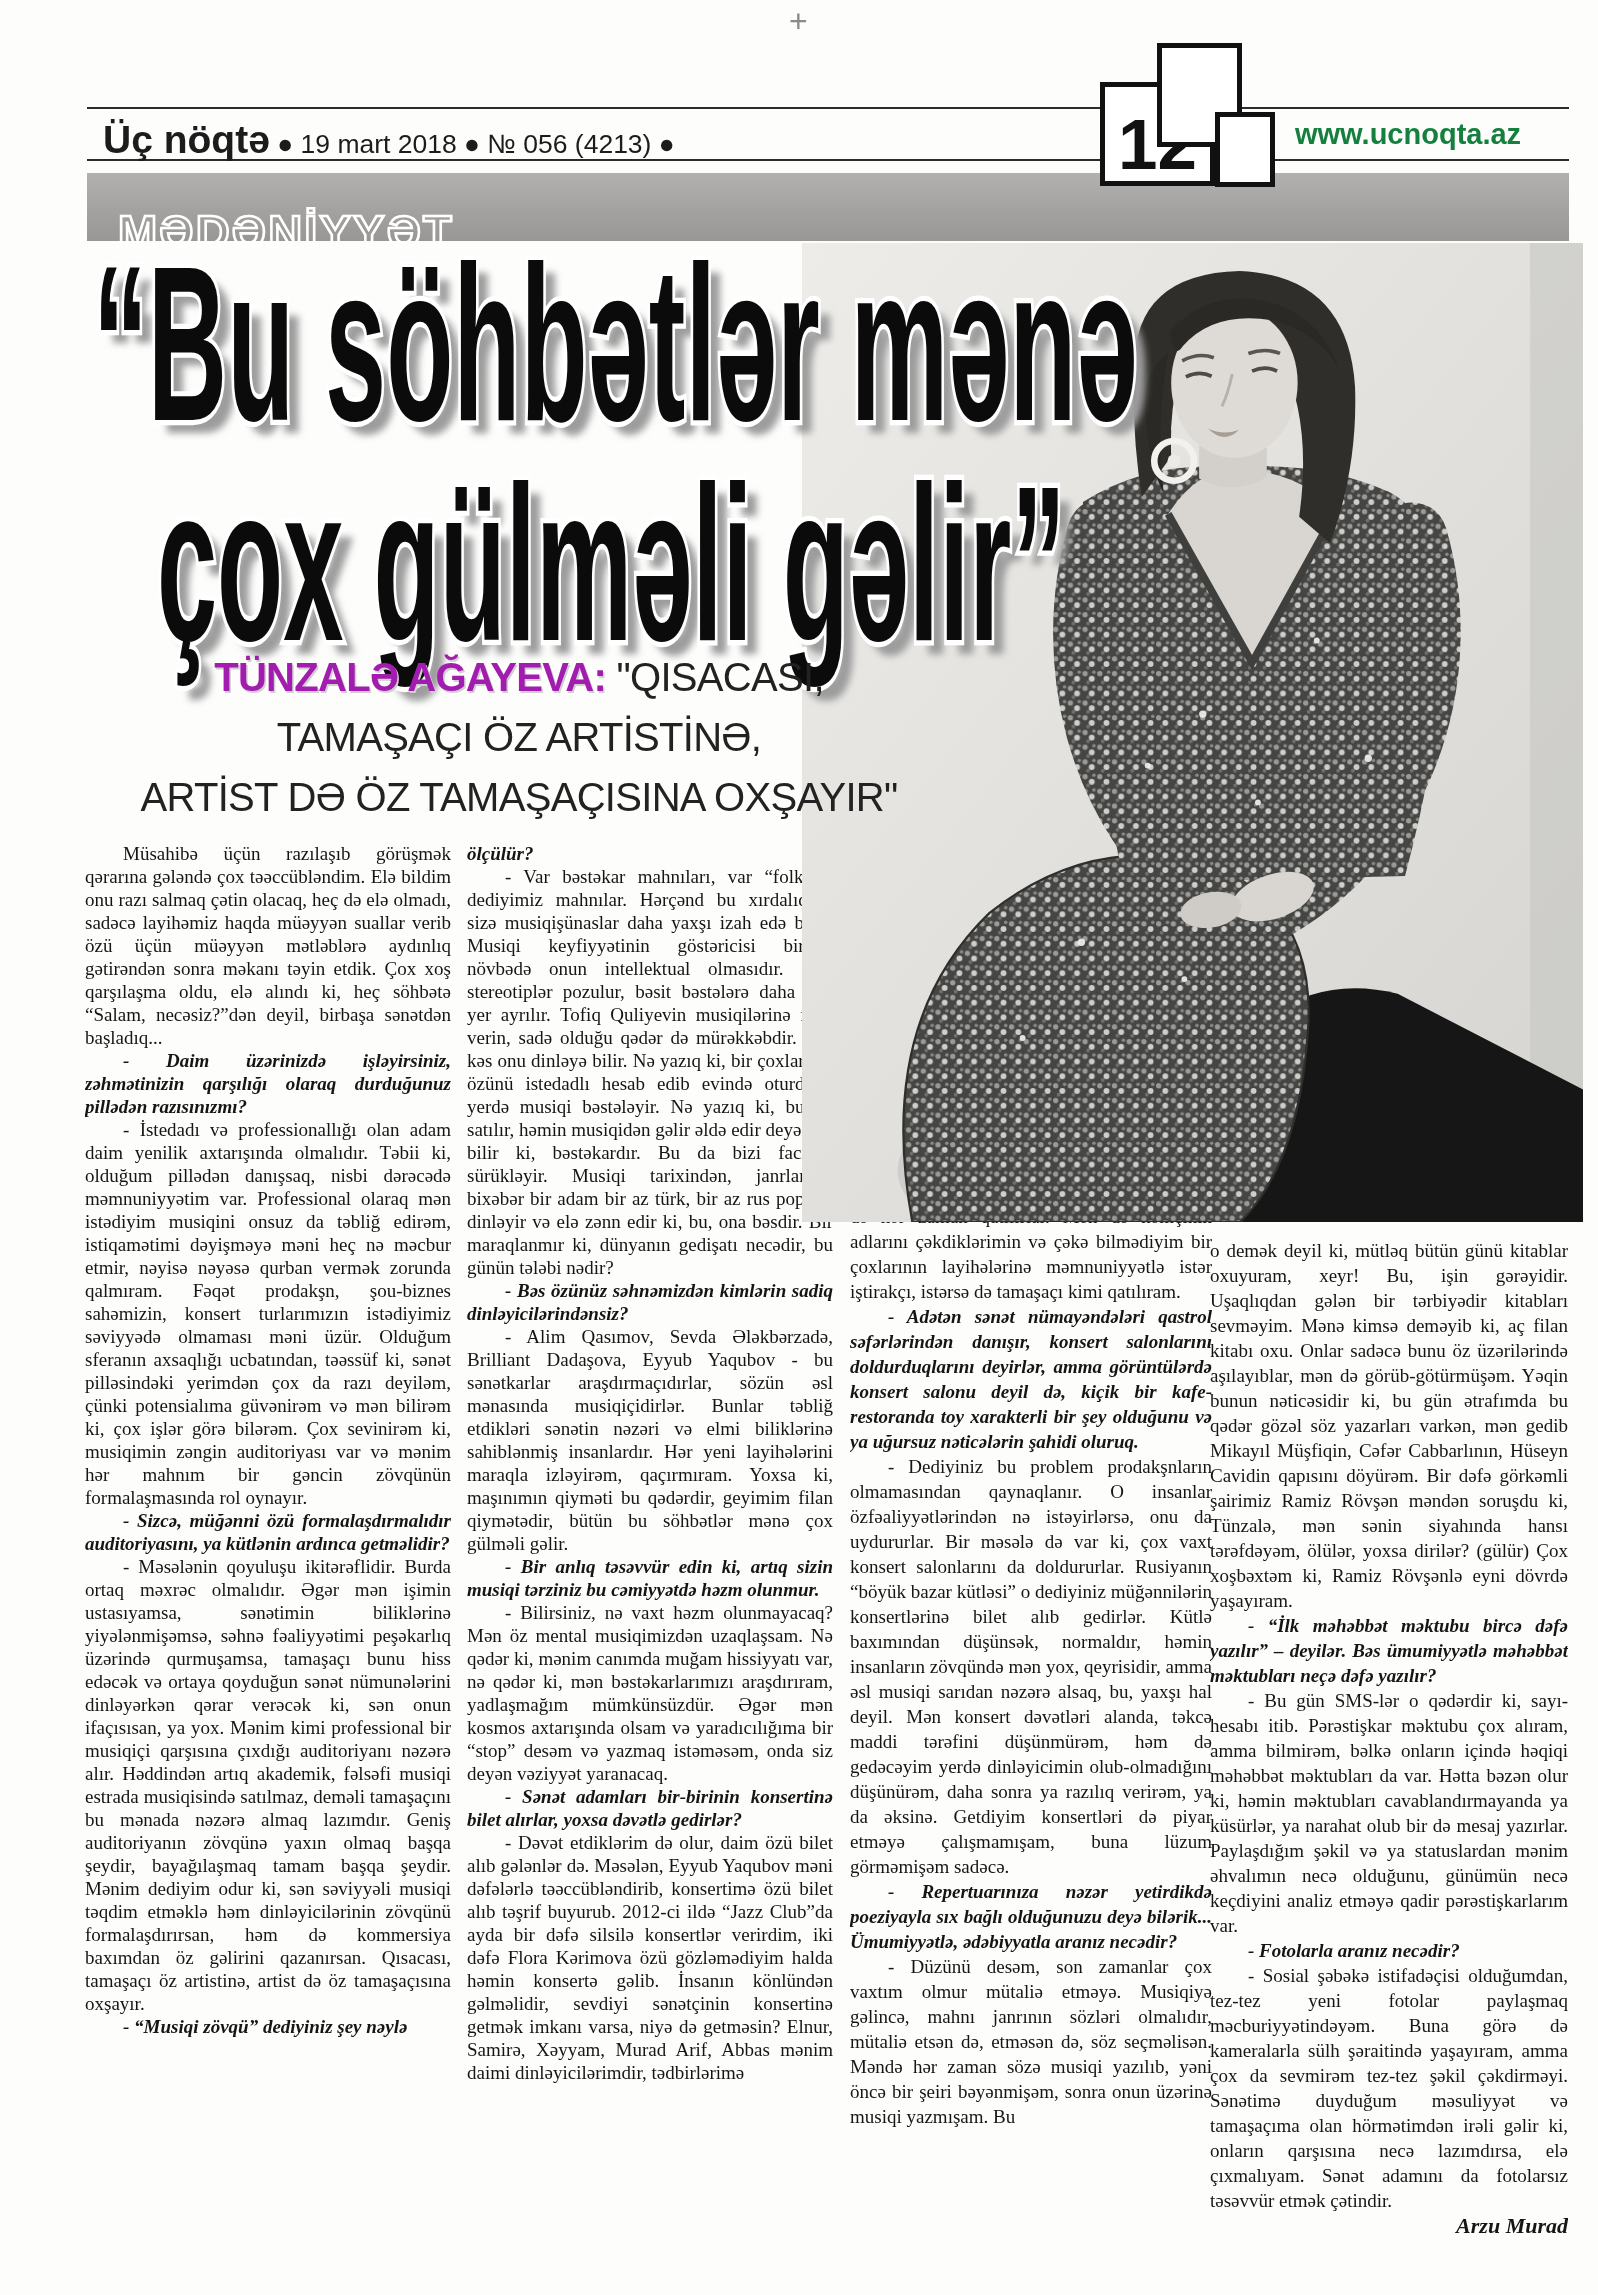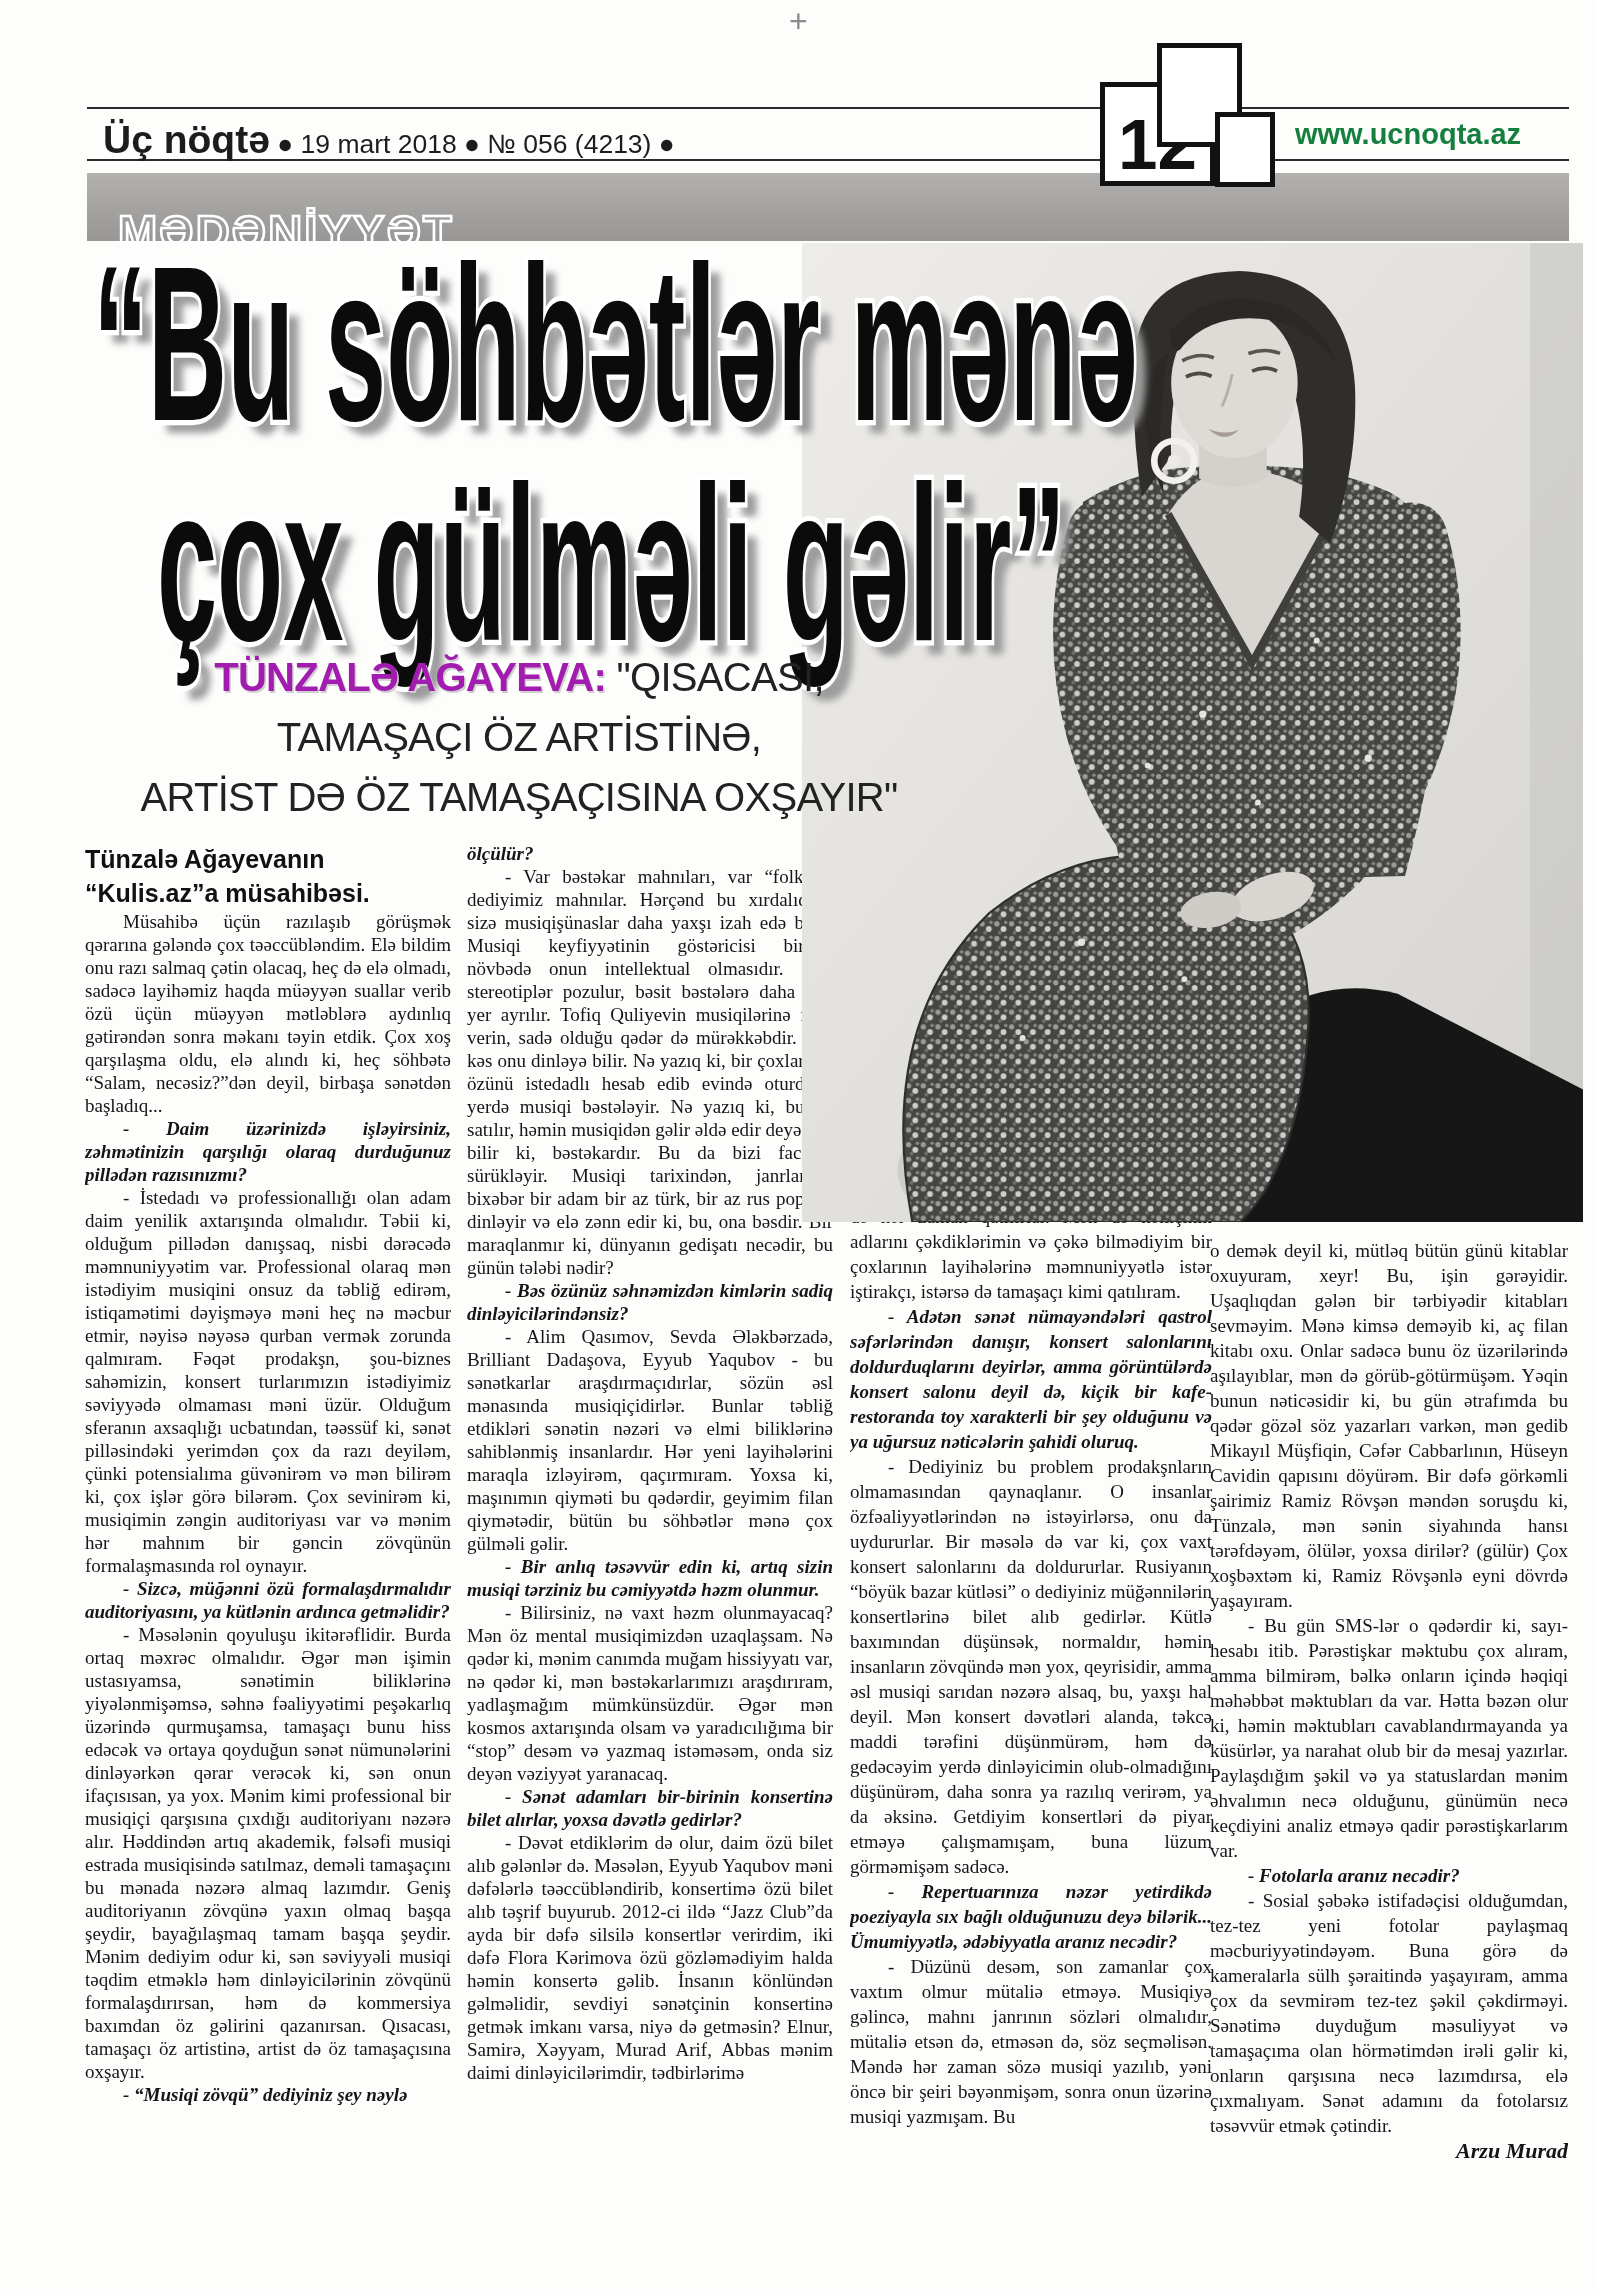--- a/index.html
+++ b/index.html
@@ -153,21 +153,20 @@
   </svg>
 
   <div id="subhead" class="abs">
     <div><span class="speaker">TÜNZALƏ AĞAYEVA:</span>
          <span>"QISACASI,</span></div>
     <div>TAMAŞAÇI ÖZ ARTİSTİNƏ,</div>
     <div>ARTİST DƏ ÖZ TAMAŞAÇISINA OXŞAYIR"</div>
   </div>
 
   <div id="col1" class="col colA">
-    <p class="lead">Tünzalə Ağayevanın “Kulis.az”a müsahibəsi.</p>
     <p class="p">Müsahibə üçün razılaşıb görüşmək qərarına gələndə çox təəccübləndim. Elə bildim onu razı salmaq çətin olacaq, heç də elə olmadı, sadəcə layihəmiz haqda müəyyən suallar verib özü üçün müəyyən mətləblərə aydınlıq gətirəndən sonra məkanı təyin etdik. Çox xoş qarşılaşma oldu, elə alındı ki, heç söhbətə “Salam, necəsiz?”dən deyil, birbaşa sənətdən başladıq...</p>
     <p class="q">- Daim üzərinizdə işləyirsiniz, zəhmətinizin qarşılığı olaraq durduğunuz pillədən razısınızmı?</p>
     <p class="p">- İstedadı və professionallığı olan adam daim yenilik axtarışında olmalıdır. Təbii ki, olduğum pillədən danışsaq, nisbi dərəcədə məmnuniyyətim var. Professional olaraq mən istədiyim musiqini onsuz da təbliğ edirəm, istiqamətimi dəyişməyə məni heç nə məcbur etmir, nəyisə nəyəsə qurban vermək zorunda qalmıram. Fəqət prodakşn, şou-biznes sahəmizin, konsert turlarımızın istədiyimiz səviyyədə olmaması məni üzür. Olduğum sferanın axsaqlığı ucbatından, təəssüf ki, sənət pilləsindəki yerimdən çox da razı deyiləm, çünki potensialıma güvənirəm və mən bilirəm ki, çox işlər görə bilərəm. Çox sevinirəm ki, musiqimin zəngin auditoriyası var və mənim hər mahnım bir gəncin zövqünün formalaşmasında rol oynayır.</p>
     <p class="q">- Sizcə, müğənni özü formalaşdırmalıdır auditoriyasını, ya kütlənin ardınca getməlidir?</p>
     <p class="p">- Məsələnin qoyuluşu ikitərəflidir. Burda ortaq məxrəc olmalıdır. Əgər mən işimin ustasıyamsa, sənətimin biliklərinə yiyələnmişəmsə, səhnə fəaliyyətimi peşəkarlıq üzərində qurmuşamsa, tamaşaçı bunu hiss edəcək və ortaya qoyduğun sənət nümunələrini dinləyərkən qərar verəcək ki, sən onun ifaçısısan, ya yox. Mənim kimi professional bir musiqiçi qarşısına çıxdığı auditoriyanı nəzərə alır. Həddindən artıq akademik, fəlsəfi musiqi estrada musiqisində satılmaz, deməli tamaşaçını bu mənada nəzərə almaq lazımdır. Geniş auditoriyanın zövqünə yaxın olmaq başqa şeydir, bayağılaşmaq tamam başqa şeydir. Mənim dediyim odur ki, sən səviyyəli musiqi təqdim etməklə həm dinləyicilərinin zövqünü formalaşdırırsan, həm də kommersiya baxımdan öz gəlirini qazanırsan. Qısacası, tamaşaçı öz artistinə, artist də öz tamaşaçısına oxşayır.</p>
     <p class="q">- “Musiqi zövqü” dediyiniz şey nəylə</p>
   </div>
 
   <div id="col2" class="col colA">
     <p class="q cont">ölçülür?</p>
@@ -183,20 +182,21 @@
   <div id="col3" class="col colB">
     <p class="cont">də hər zaman qatılırlar. Mən də həmçinin adlarını çəkdiklərimin və çəkə bilmədiyim bir çoxlarının layihələrinə məmnuniyyətlə istər iştirakçı, istərsə də tamaşaçı kimi qatılıram.</p>
     <p class="q">- Adətən sənət nümayəndələri qastrol səfərlərindən danışır, konsert salonlarını doldurduqlarını deyirlər, amma görüntülərdə konsert salonu deyil də, kiçik bir kafe-restoranda toy xarakterli bir şey olduğunu və ya uğursuz nəticələrin şahidi oluruq.</p>
     <p class="p">- Dediyiniz bu problem prodakşnların olmamasından qaynaqlanır. O insanlar özfəaliyyətlərindən nə istəyirlərsə, onu da uydururlar. Bir məsələ də var ki, çox vaxt konsert salonlarını da doldururlar. Rusiyanın “böyük bazar kütləsi” o dediyiniz müğənnilərin konsertlərinə bilet alıb gedirlər. Kütlə baxımından düşünsək, normaldır, həmin insanların zövqündə mən yox, qeyrisidir, amma əsl musiqi sarıdan nəzərə alsaq, bu, yaxşı hal deyil. Mən konsert dəvətləri alanda, təkcə maddi tərəfini düşünmürəm, həm də gedəcəyim yerdə dinləyicimin olub-olmadığını düşünürəm, daha sonra ya razılıq verirəm, ya da əksinə. Getdiyim konsertləri də piyar etməyə çalışmamışam, buna lüzum görməmişəm sadəcə.</p>
     <p class="q">- Repertuarınıza nəzər yetirdikdə poeziyayla sıx bağlı olduğunuzu deyə bilərik... Ümumiyyətlə, ədəbiyyatla aranız necədir?</p>
     <p class="p">- Düzünü desəm, son zamanlar çox vaxtım olmur mütaliə etməyə. Musiqiyə gəlincə, mahnı janrının sözləri olmalıdır, mütaliə etsən də, etməsən də, söz seçməlisən. Məndə hər zaman sözə musiqi yazılıb, yəni öncə bir şeiri bəyənmişəm, sonra onun üzərinə musiqi yazmışam. Bu</p>
   </div>
 
   <div id="col4" class="col colB">
     <p class="cont">o demək deyil ki, mütləq bütün günü kitablar oxuyuram, xeyr! Bu, işin gərəyidir. Uşaqlıqdan gələn bir tərbiyədir kitabları sevməyim. Mənə kimsə deməyib ki, aç filan kitabı oxu. Onlar sadəcə bunu öz üzərilərində aşılayıblar, mən də görüb-götürmüşəm. Yəqin bunun nəticəsidir ki, bu gün ətrafımda bu qədər gözəl söz yazarları varkən, mən gedib Mikayıl Müşfiqin, Cəfər Cabbarlının, Hüseyn Cavidin qapısını döyürəm. Bir dəfə görkəmli şairimiz Ramiz Rövşən məndən soruşdu ki, Tünzalə, mən sənin siyahında hansı tərəfdəyəm, ölülər, yoxsa dirilər? (gülür) Çox xoşbəxtəm ki, Ramiz Rövşənlə eyni dövrdə yaşayıram.</p>
+    <p class="q">- “İlk məhəbbət məktubu bircə dəfə yazılır” – deyilər. Bəs ümumiyyətlə məhəbbət məktubları neçə dəfə yazılır?</p>
     <p class="p">- Bu gün SMS-lər o qədərdir ki, sayı-hesabı itib. Pərəstişkar məktubu çox alıram, amma bilmirəm, bəlkə onların içində həqiqi məhəbbət məktubları da var. Hətta bəzən olur ki, həmin məktubları cavablandırmayanda ya küsürlər, ya narahat olub bir də mesaj yazırlar. Paylaşdığım şəkil və ya statuslardan mənim əhvalımın necə olduğunu, günümün necə keçdiyini analiz etməyə qadir pərəstişkarlarım var.</p>
     <p class="q">- Fotolarla aranız necədir?</p>
     <p class="p">- Sosial şəbəkə istifadəçisi olduğumdan, tez-tez yeni fotolar paylaşmaq məcburiyyətindəyəm. Buna görə də kameralarla sülh şəraitində yaşayıram, amma çox da sevmirəm tez-tez şəkil çəkdirməyi. Sənətimə duyduğum məsuliyyət və tamaşaçıma olan hörmətimdən irəli gəlir ki, onların qarşısına necə lazımdırsa, elə çıxmalıyam. Sənət adamını da fotolarsız təsəvvür etmək çətindir.</p>
     <p class="byline">Arzu Murad</p>
   </div>
 
 </div>
 
 
 </body></html>

